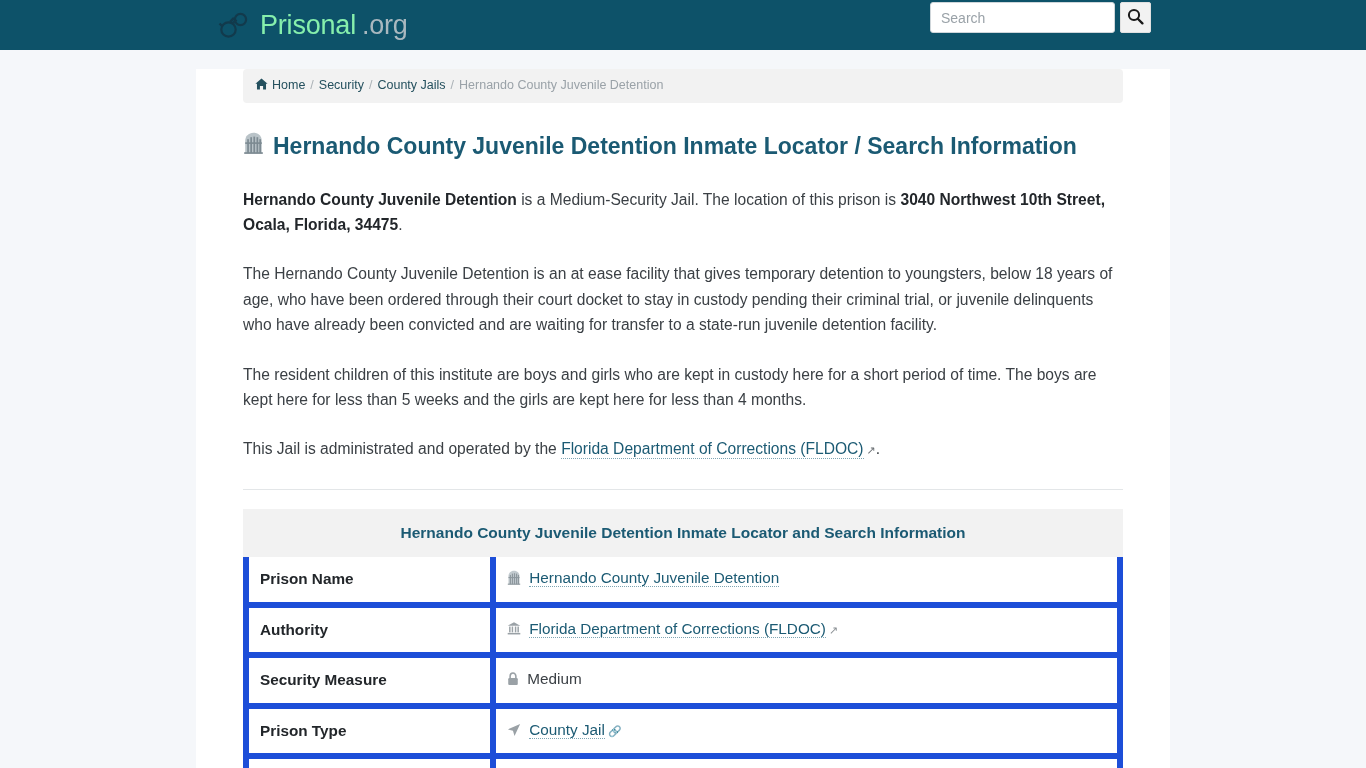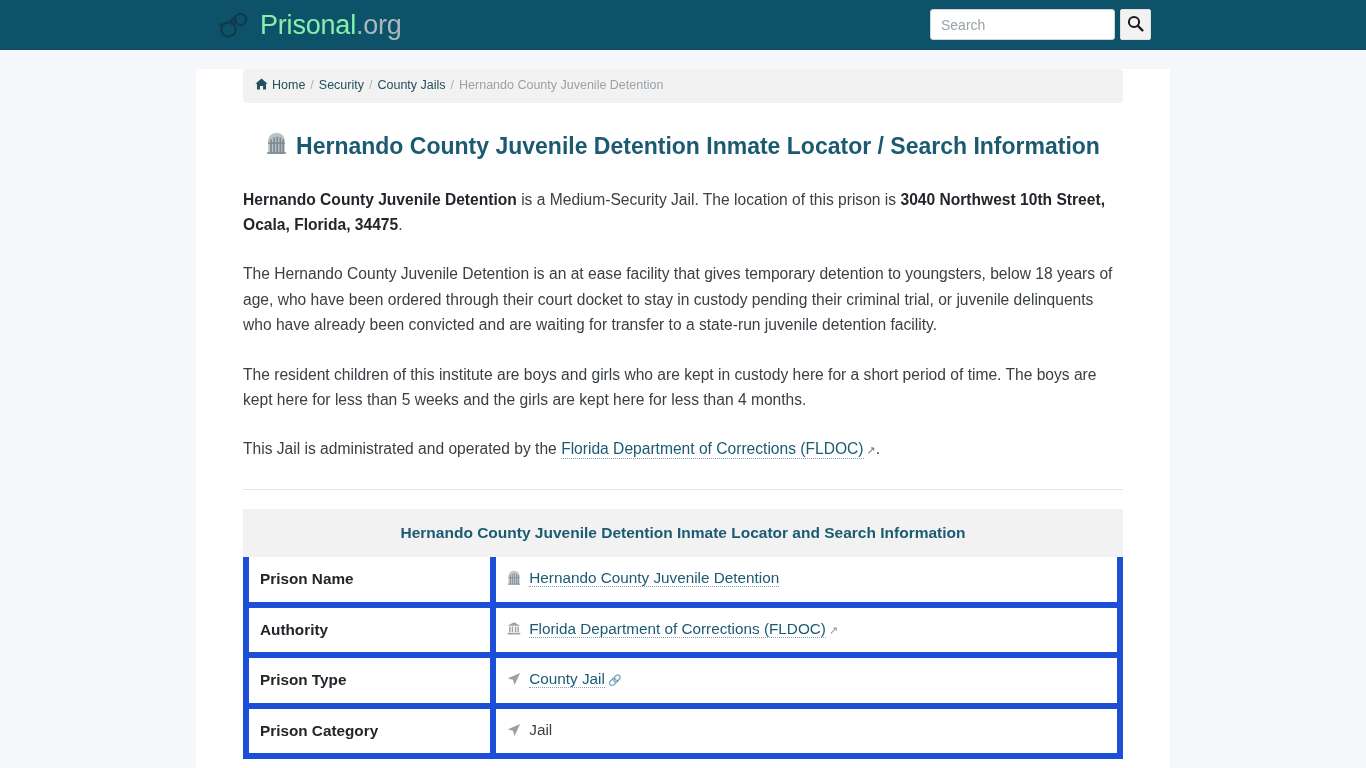--- a/index.html
+++ b/index.html
@@ -27,26 +27,26 @@
     gap: 10px;
   }
   #brand-icon { width: 32px; height: 30px; display: block; }
   #brand-text {
     font-size: 27px;
     font-weight: 400;
     letter-spacing: -0.2px;
     line-height: 1;
   }
   #brand-text .b-main { color: #86efac; }
-  #brand-text .b-tld  { color: #a9b8bf; }
+  #brand-text .b-tld  { color: #a9b8bf; margin-left: 6px; }
 
   #search-area {
     position: absolute;
     left: 930px;
-    top: 9px;
+    top: 2px;
     display: flex;
     align-items: stretch;
     gap: 5px;
   }
   #search-input {
     width: 185px;
     height: 31px;
     border: 1px solid #cfd6da;
     border-radius: 3px;
     background: #fff;
@@ -103,21 +103,20 @@
   
   #page-title {
     text-align: center;
     color: #1b5a73;
     font-size: 23px;
     font-weight: bold;
     margin: 29px 0 0 0;
     line-height: 1.3;
     display: flex;
     align-items: center;
-    justify-content: center;
     gap: 9px;
   }
 
   
   .para {
     font-size: 15.6px;
     color: #3b4045;
     line-height: 1.63;
     margin: 24px 0 0 0;
   }
@@ -294,20 +293,31 @@
                   <rect x="6.7" y="7.2" width="2.1" height="8.3"></rect>
                   <rect x="11.2" y="7.2" width="2.1" height="8.3"></rect>
                   <rect x="14.9" y="7.2" width="2.1" height="8.3"></rect>
                 </g>
                 <rect x="1" y="16.3" width="18" height="2.2" fill="#9aa1a6"></rect>
               </svg>
             </span><a href="#">Florida Department of Corrections (FLDOC)</a><span class="link-glyph">↗</span>
           </td>
         </tr>
 
+        <tr>
+          <td class="key">Security Measure</td>
+          <td class="val">
+            <span class="cell-icon">
+              <svg width="12" height="14" viewBox="0 0 14 17">
+                <path d="M3.5 7.5 V5.2 C3.5 2.9 5.1 1.2 7 1.2 C8.9 1.2 10.5 2.9 10.5 5.2 V7.5" fill="none" stroke="#9aa1a6" stroke-width="1.9"></path>
+                <rect x="1.2" y="7.3" width="11.6" height="8.6" rx="1.4" fill="#9aa1a6"></rect>
+              </svg>
+            </span><span>Medium</span>
+          </td>
+        </tr>
 
         <tr>
           <td class="key">Prison Type</td>
           <td class="val">
             <span class="cell-icon">
               <svg width="14" height="14" viewBox="0 0 16 16">
                 <path d="M15 1.2 L1 7.3 L6.8 8.9 L8.6 14.8 Z" fill="#9aa1a6"></path>
               </svg>
             </span><a href="#">County Jail</a><span class="link-glyph">🔗</span>
           </td>

